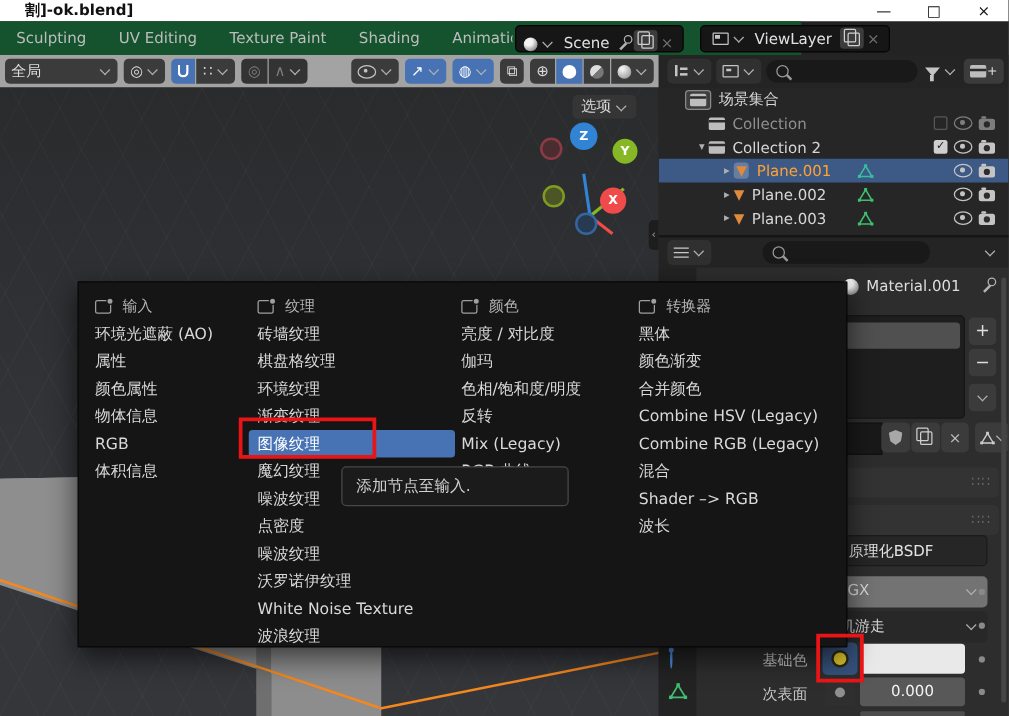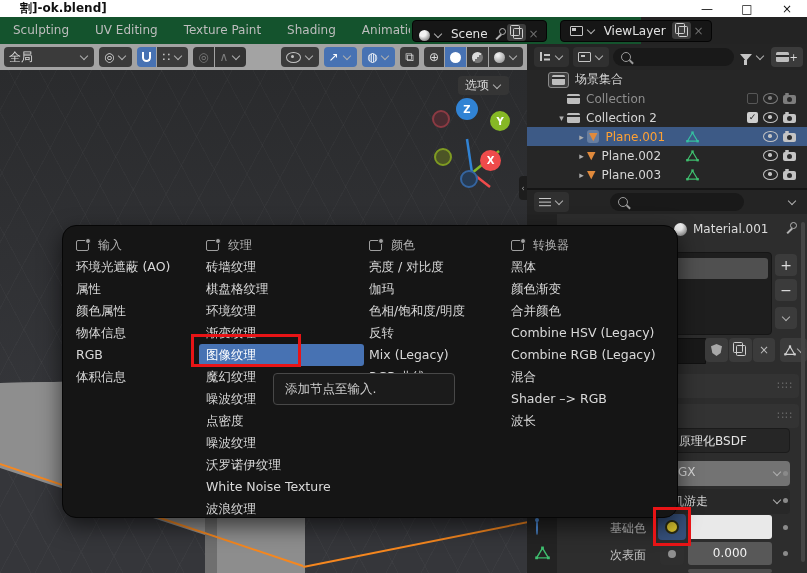--- a/index.html
+++ b/index.html
@@ -103,21 +103,21 @@
   .oline{position:absolute;height:2.4px;background:#f5871f;transform-origin:left top;}
   #optbtn{position:absolute;left:458px;top:6px;height:19px;background:#353535;border-radius:4px;display:flex;align-items:center;padding:0 7px;color:#d8d8d8;}
   .gball{position:absolute;border-radius:50%;display:flex;align-items:center;justify-content:center;
          font-size:10px;font-weight:bold;color:#fff;box-sizing:border-box;}
   #zoombtn{position:absolute;left:484px;top:183px;width:27px;height:27px;border-radius:50%;background:rgba(25,25,25,.85);display:flex;align-items:center;justify-content:center;}
   .zoomic{width:11px;height:11px;border:2px solid #e4e4e4;border-radius:50%;position:relative;}
   .zoomic::before{content:"+";position:absolute;left:1.5px;top:-3.5px;font-size:10px;color:#e4e4e4;font-weight:bold;}
   .zoomic::after{content:"";position:absolute;width:5px;height:2px;background:#e4e4e4;transform:rotate(45deg);right:-4px;bottom:-2px;}
   #vptab{position:absolute;left:519px;top:106px;width:8px;height:24px;background:#1d1d1d;border-radius:4px 0 0 4px;color:#999;font-size:9px;display:flex;align-items:center;justify-content:center;}
   
-  #add-menu{position:absolute;left:62px;top:225px;width:614px;height:291px;background:#151515;border:1px solid #060606;border-radius:14px;box-shadow:0 8px 22px rgba(0,0,0,.6);z-index:10;}
+  #add-menu{position:absolute;left:62px;top:225px;width:614px;height:291px;background:#151515;border:1px solid #060606;border-radius:1px;box-shadow:0 8px 22px rgba(0,0,0,.6);z-index:10;}
   .mcol{position:absolute;top:0;}
   .mhead{display:flex;align-items:center;height:22px;margin-top:8px;color:#b5b5b5;}
   .mitem{height:22px;line-height:22px;color:#d9d9d9;white-space:nowrap;font-size:12.5px;}
   .mitem.hl{background:#4772b3;color:#fff;border-radius:3px;margin-left:-7px;padding-left:7px;width:158px;}
   #node-tooltip{position:absolute;left:273px;top:373px;width:158px;height:22px;background:#1b1b1b;border:1px solid #484848;border-radius:4px;color:#cfcfcf;
                 display:flex;align-items:center;padding:4px 11px;z-index:12;font-size:12.5px;white-space:nowrap;}
   .redbox{position:absolute;border:3.5px solid #e81416;z-index:15;}
   
   #pscroll{position:absolute;left:801px;top:222px;width:4px;height:340px;background:#454545;border-radius:2px;}
 </style>

